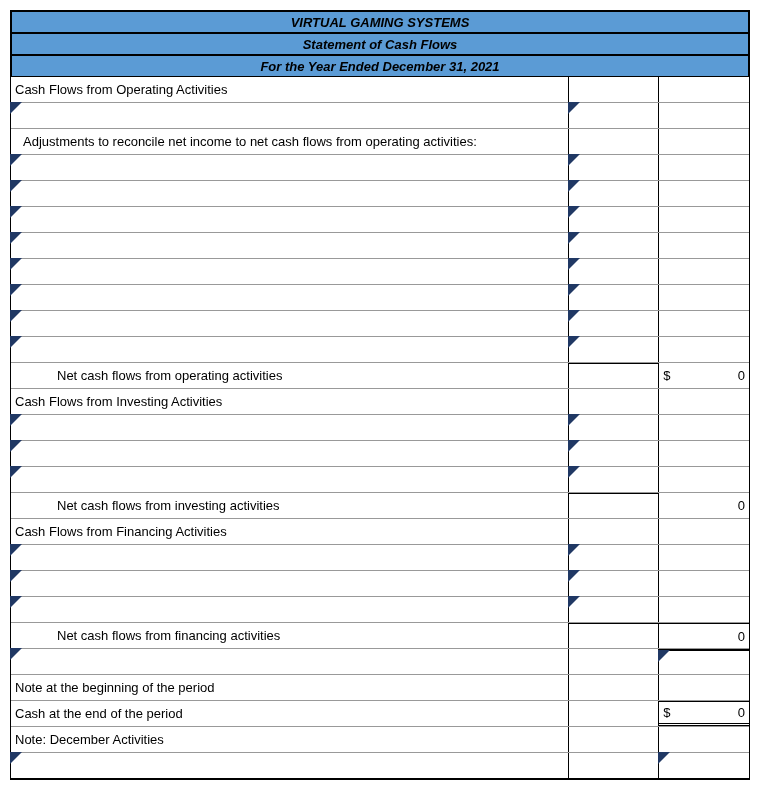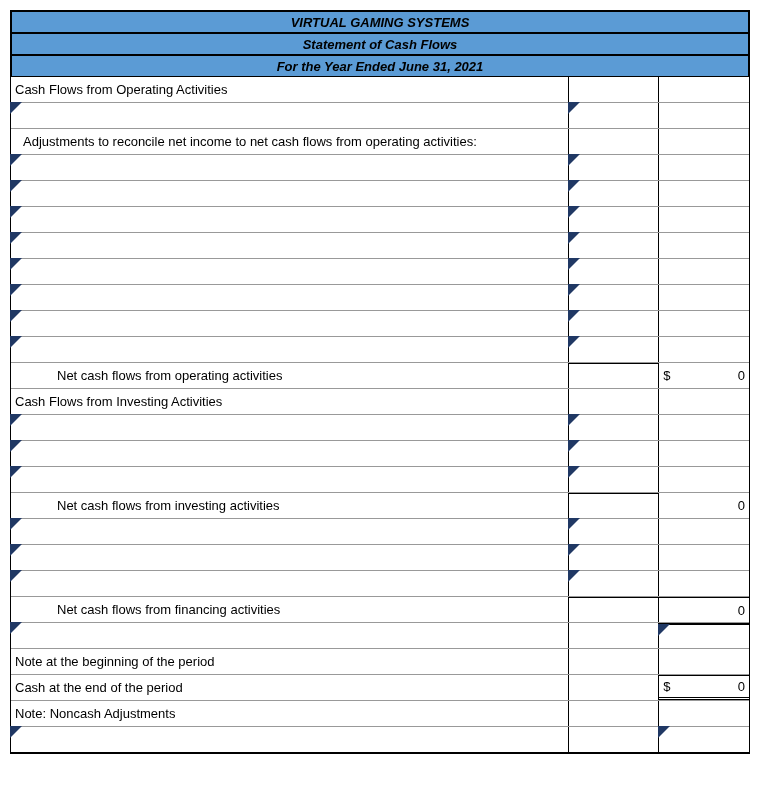--- a/index.html
+++ b/index.html
@@ -58,21 +58,21 @@
   .strong-border-top { border-top: 2px solid #000; }
   .last-row { border-bottom: 1px solid #000; }
 </style>
 </head>
 <body>
 
 <div class="sheet">
 
   <div class="header-row">VIRTUAL GAMING SYSTEMS</div>
   <div class="header-row">Statement of Cash Flows</div>
-  <div class="header-row">For the Year Ended June 31, 2021</div>
+  <div class="header-row">For the Year Ended December 31, 2021</div>
 
   <div class="row">
     <div class="cell col-label">Cash Flows from Operating Activities</div>
     <div class="cell col-val1"></div>
     <div class="cell col-val2"></div>
   </div>
 
   <div class="row">
     <div class="cell col-label">
         <span class="marker"></span>
@@ -206,20 +206,25 @@
   </div>
 
   <div class="row">
     <div class="cell col-label indent2">Net cash flows from investing activities</div>
     <div class="cell col-val1 underline-top"></div>
     <div class="cell col-val2" style="justify-content:flex-end;">
       <span>0</span>
     </div>
   </div>
 
+  <div class="row">
+    <div class="cell col-label">Cash Flows from Financing Activities</div>
+    <div class="cell col-val1"></div>
+    <div class="cell col-val2"></div>
+  </div>
 
   <div class="row">
     <div class="cell col-label">
         <span class="marker"></span>
       </div>
     <div class="cell col-val1">
         <span class="marker"></span>
       </div>
     <div class="cell col-val2"></div>
   </div>
@@ -269,21 +274,21 @@
   <div class="row">
     <div class="cell col-label">Cash at the end of the period</div>
     <div class="cell col-val1"></div>
     <div class="cell col-val2 has-dollar underline-top" style="border-bottom:3px double #000;">
       <span>$</span>
       <span>0</span>
     </div>
   </div>
 
   <div class="row">
-    <div class="cell col-label">Note: Noncash Adjustments</div>
+    <div class="cell col-label">Note: December Activities</div>
     <div class="cell col-val1"></div>
     <div class="cell col-val2"></div>
   </div>
 
   <div class="row last-row">
     <div class="cell col-label">
         <span class="marker"></span>
       </div>
     <div class="cell col-val1"></div>
     <div class="cell col-val2">

